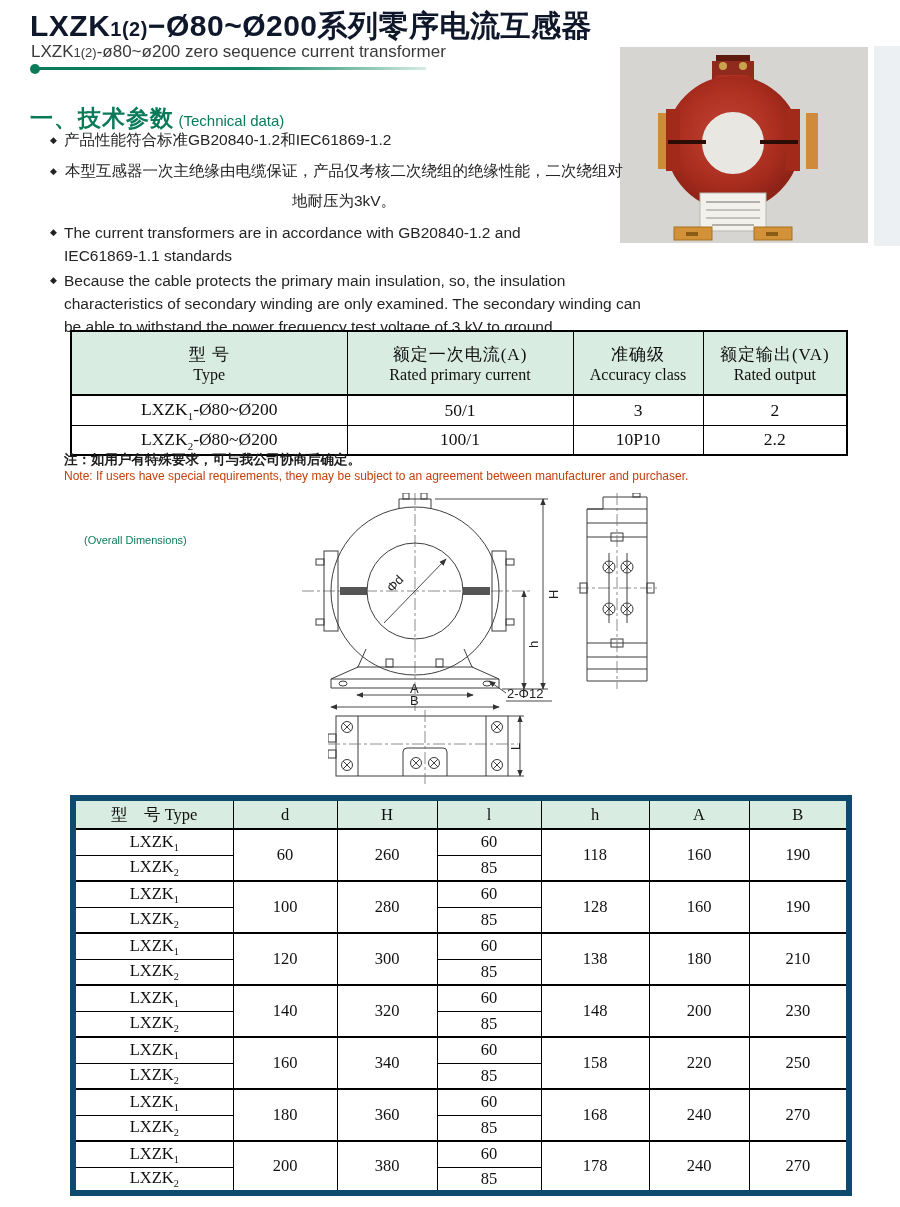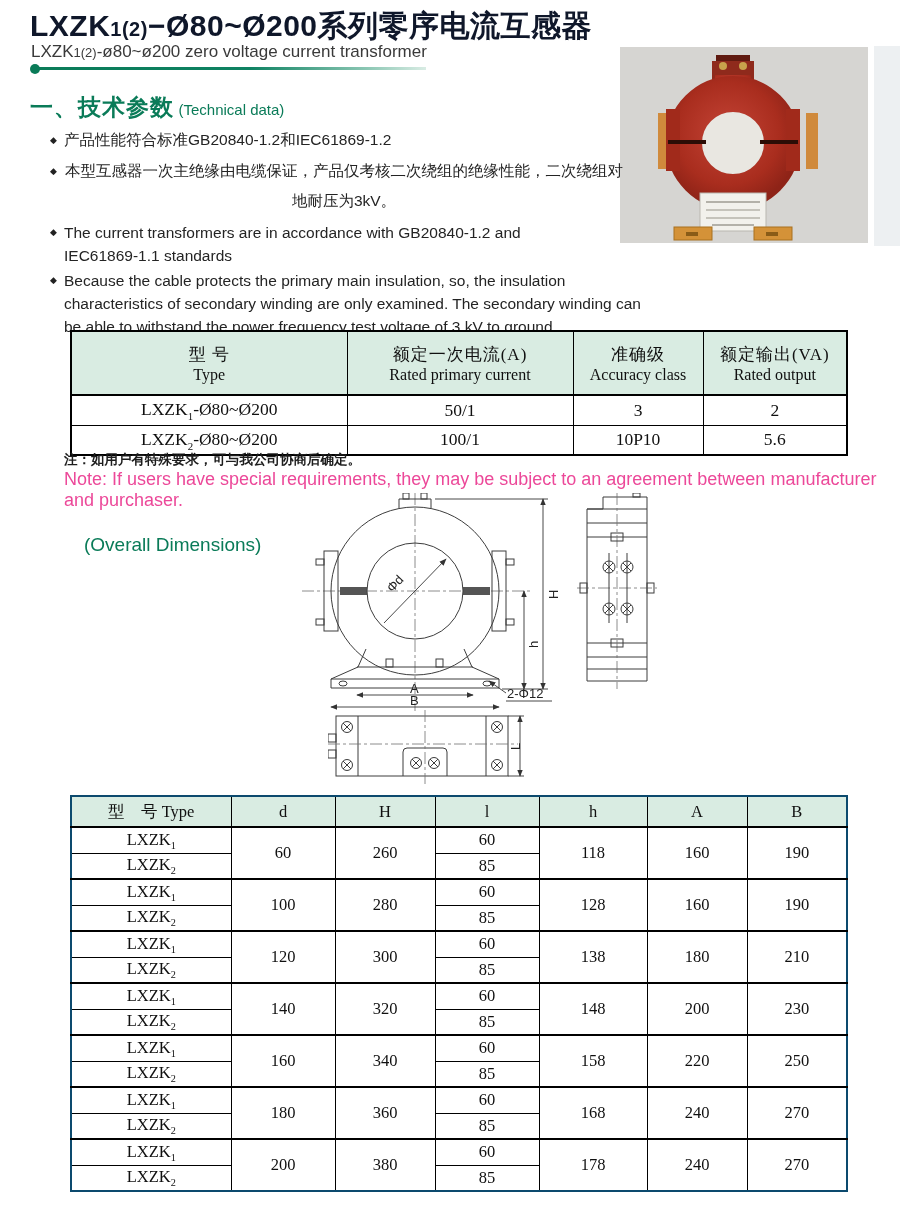--- a/index.html
+++ b/index.html
@@ -13,26 +13,26 @@
   .title .t-sm { font-size:20px; }
   .subtitle { position:absolute; left:31px; top:42px; font-size:17px; color:#3a3a3a; white-space:nowrap; }
   .subtitle .t-sm { font-size:13px; }
   .rule { position:absolute; left:34px; top:67px; width:392px; height:3px;
           background:linear-gradient(90deg,#0a7b58 0%,#0e8262 55%,#8cc7b4 85%,#d9ece4 100%); }
   .rule::before { content:""; position:absolute; left:-4px; top:-3.5px; width:10px; height:10px;
                   border-radius:50%; background:#0a7b58; }
   .edge-band { position:absolute; left:874px; top:46px; width:26px; height:200px; background:#edf0f2; }
 
   
-  .sec-head { position:absolute; color:#0a7b58; white-space:nowrap; }
+  .sec-head { position:absolute; color:#0a7b58; white-space:nowrap;margin-top:11px; }
   .sec-head .cn { font-size:23px; font-weight:bold; letter-spacing:1px; }
   .sec-head .en { font-size:15px; }
   #sec1-head { left:30px; top:92px; }
   #sec2-head { left:28px; top:496px; }
-  #sec2-sub  { position:absolute; left:84px; top:534px; color:#0a7b58; font-size:19px; }
+  #sec2-sub  { position:absolute; left:84px; top:534px; color:#0a7b58; font-size:11px; }
 
   
   .bullets { position:absolute; left:50px; top:125px; width:620px; }
   .bullet { display:flex; align-items:flex-start; }
   .b-icon { font-size:9px; color:#222; line-height:inherit; padding-top:0; width:14px; flex:none; }
   .b-text { color:#242424; font-size:15.5px; }
   .bullet.cn { line-height:30px; }
   .bullet.cn .b-icon { line-height:30px; }
   .bullet.en { line-height:23px; }
   .bullet.en .b-icon { line-height:23px; }
@@ -48,45 +48,45 @@
   th, td { border:1px solid #000; text-align:center; vertical-align:middle;
            font-family:"Liberation Serif","DejaVu Serif",serif; color:#101010; }
   thead th { background:#d9ece2; font-weight:normal; border-bottom:2px solid #000; }
 
   .spec { left:70px; top:330px; width:776px; border:2px solid #000; }
   .spec thead th { height:64px; }
   .spec .h-cn { font-size:17px; letter-spacing:1px; }
   .spec .h-en { font-size:16px;text-align:center; }
   .spec tbody td { height:30px; font-size:17.5px; }
 
-  .dims { left:70px; top:795px; width:776px; border:2px solid #0c4a6e; }
+  .dims { left:70px; top:795px; width:776px; border:6px solid #0c4a6e; }
   .dims thead th { height:31px; font-size:16.5px; }
   .dims td { height:26px; font-size:16.5px; }
   .dims tr.grp td { border-top:2px solid #000; }
   sub { font-size:0.62em; }
 
   
   .note-cn { position:absolute; left:64px; top:451px; font-size:13.5px; font-weight:bold; color:#1d1d1d; }
-  .note-en { position:absolute; left:64px; top:469px; font-size:18px; color:#ec4899; }
+  .note-en { position:absolute; left:64px; top:469px; font-size:12px; color:#c2410c; }
 
   
   .dwg { position:absolute; }
   .dwg .ln   { stroke:#3d3d3d; stroke-width:1; fill:none; }
   .dwg .cl   { stroke:#707070; stroke-width:0.8; fill:none; stroke-dasharray:12 3 3 3; }
   .dwg .dim  { stroke:#333; stroke-width:0.9; fill:none; }
   .dwg .fill { fill:#555; stroke:none; }
   .dwg text  { font-family:"Liberation Sans",sans-serif; font-size:13px; fill:#222; }
 </style>
 </head>
 <body>
 
 <div class="page">
 
   <h1 class="title"><span>LXZK</span><span class="t-sm">1(2)</span><span>−Ø80~Ø200系列零序电流互感器</span></h1>
-  <div class="subtitle"><span>LXZK</span><span class="t-sm">1(2)</span><span>-ø80~ø200 zero voltage current transformer</span></div>
+  <div class="subtitle"><span>LXZK</span><span class="t-sm">1(2)</span><span>-ø80~ø200 zero sequence current transformer</span></div>
   <div class="rule"></div>
   <div class="edge-band"></div>
 
   <svg class="dwg" style="left:620px; top:47px;" width="248" height="196" viewBox="0 0 248 196">
     <defs>
       <radialGradient id="redg" cx="45%" cy="40%" r="75%">
         <stop offset="0%" stop-color="#c44436"></stop>
         <stop offset="70%" stop-color="#a92d1e"></stop>
         <stop offset="100%" stop-color="#8e2317"></stop>
       </radialGradient>
@@ -171,21 +171,21 @@
       <tr>
         <td><span>LXZK</span><sub>1</sub><span>-Ø80~Ø200</span></td>
         <td>50/1</td>
         <td>3</td>
         <td>2</td>
       </tr>
       <tr>
         <td><span>LXZK</span><sub>2</sub><span>-Ø80~Ø200</span></td>
         <td>100/1</td>
         <td>10P10</td>
-        <td>5.6</td>
+        <td>2.2</td>
       </tr>
     </tbody>
   </table>
 
   <div class="note-cn">注：如用户有特殊要求，可与我公司协商后确定。</div>
   <div class="note-en">Note:  If users have special requirements, they may be subject to an agreement between manufacturer and purchaser.</div>
 
   <div id="sec2-sub">(Overall  Dimensions)</div>
 
   <svg class="dwg" style="left:300px; top:493px;" width="265" height="222" viewBox="0 0 265 222">

